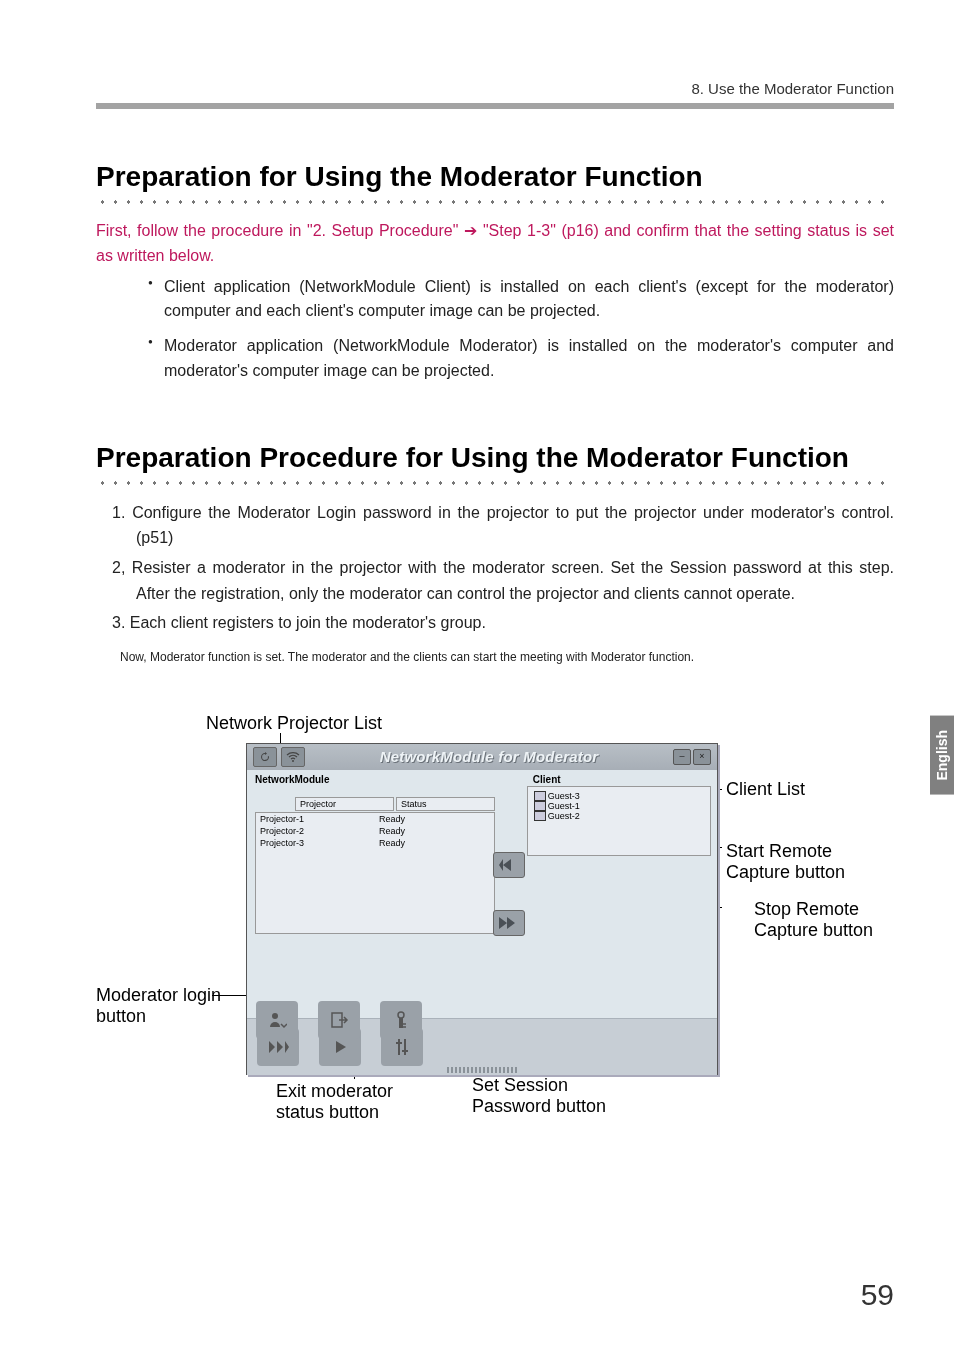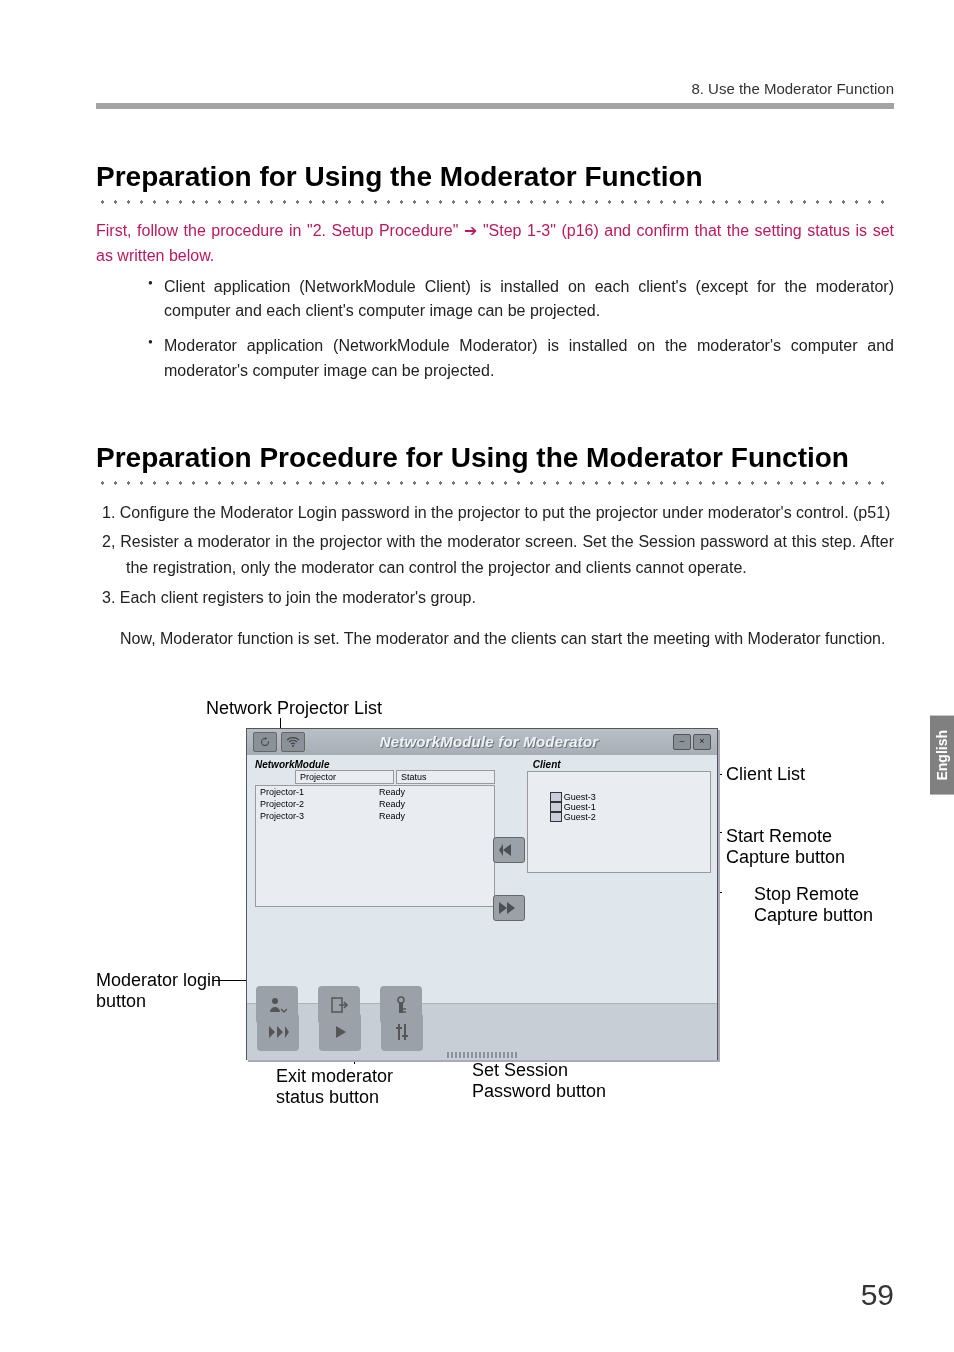--- a/index.html
+++ b/index.html
@@ -60,29 +60,29 @@
       content: "●";
       position: absolute;
       left: 22px;
       top: 2px;
       font-size: 8px;
     }
     .section-gap { height: 48px; }
     .ol-item {
       font-size: 16px;
       line-height: 1.6;
-      margin: 0 0 4px 6px;
+      margin: 0 0 4px 16px;
       color: #222;
       padding-left: 24px;
       text-indent: -24px;
       text-align: justify;
     }
     .ol-sub {
       padding-left: 24px;
-      font-size: 16px;
+      font-size: 12px;
       line-height: 1.6;
       color: #222;
       text-align: justify;
     }
     .fig-wrap {
       position: relative;
       margin-top: 52px;
       height: 430px;
     }
     .fig-label {
@@ -121,28 +121,28 @@
     .tb-title {
       flex:1; text-align:center; font-style:italic; font-weight:bold;
       color:#eef3f6; font-size:15px; letter-spacing:0.2px;
       text-shadow:1px 1px 0 #6a7178;
     }
     .tb-right { display:flex; gap:2px; }
     .tbbtn { width:16px;height:14px;background:#8a9299;border:1px solid #555;border-radius:2px;font-size:9px;line-height:12px;text-align:center;color:#222;}
     .app-body { display:flex; height: calc(100% - 26px - 56px); }
     .panel-left { width:54%; padding:4px 6px 6px 8px; box-sizing:border-box; font-size:10px; }
     .panel-right { width:46%; padding:4px 6px; box-sizing:border-box; font-size:10px; position:relative;}
-    .pl-group-title { font-style:italic; font-weight:bold; font-size:10px; margin-bottom:0;}
+    .pl-group-title { font-weight:bold; font-size:10px; margin-bottom:12px;}
     .pl-head { display:flex; gap:2px;margin-left:40px; }
     .pl-col { background:#e9edf2; border:1px solid #999; padding:1px 4px; font-size:9px; }
     .pl-list { background:#e9edf2; border:1px solid #999; margin-top:1px; height:120px; font-size:9px; }
     .pl-row { display:flex; }
     .pl-r1 { width:50%; padding:1px 4px; }
     .pl-r2 { width:50%; padding:1px 4px; }
-    .client-box { background:#e9edf2; border:1px solid #999; height:120px; padding:20px; font-size:9px; }
+    .client-box { background:#e9edf2; border:1px solid #999; height:120px; padding:4px; font-size:9px; }
     .client-row { display:flex; align-items:center; gap:2px; padding:0 2px;}
     .mini-mon { width:10px;height:8px;border:1px solid #333;background:#ccd;}
     .mid-btn { width:30px;height:24px;background:#9aa1a8;border:1px solid #666;border-radius:3px;margin:6px auto;display:flex;align-items:center;justify-content:center;color:#3b4147;font-weight:bold;font-size:14px;}
     .bottom-bar { height:56px; background:#c7ced5; display:flex; align-items:center; padding:0 10px; gap:20px; border-top:1px solid #aab2ba;}
     .bb-btn { width:42px;height:38px;background:#9aa1a8;border-radius:4px;display:flex;align-items:center;justify-content:center;color:#444;}
     .bb-row2 { position:absolute; left:160px; top: 282px; display:flex; gap:20px; }
     .handle { position:absolute; left:50%; transform:translateX(-50%); bottom:2px; width:70px; height:6px; background:repeating-linear-gradient(90deg,#8a9299 0 2px,#c7ced5 2px 4px);}
 
     .english-tab {
       position:absolute; right:0; top:716px;

